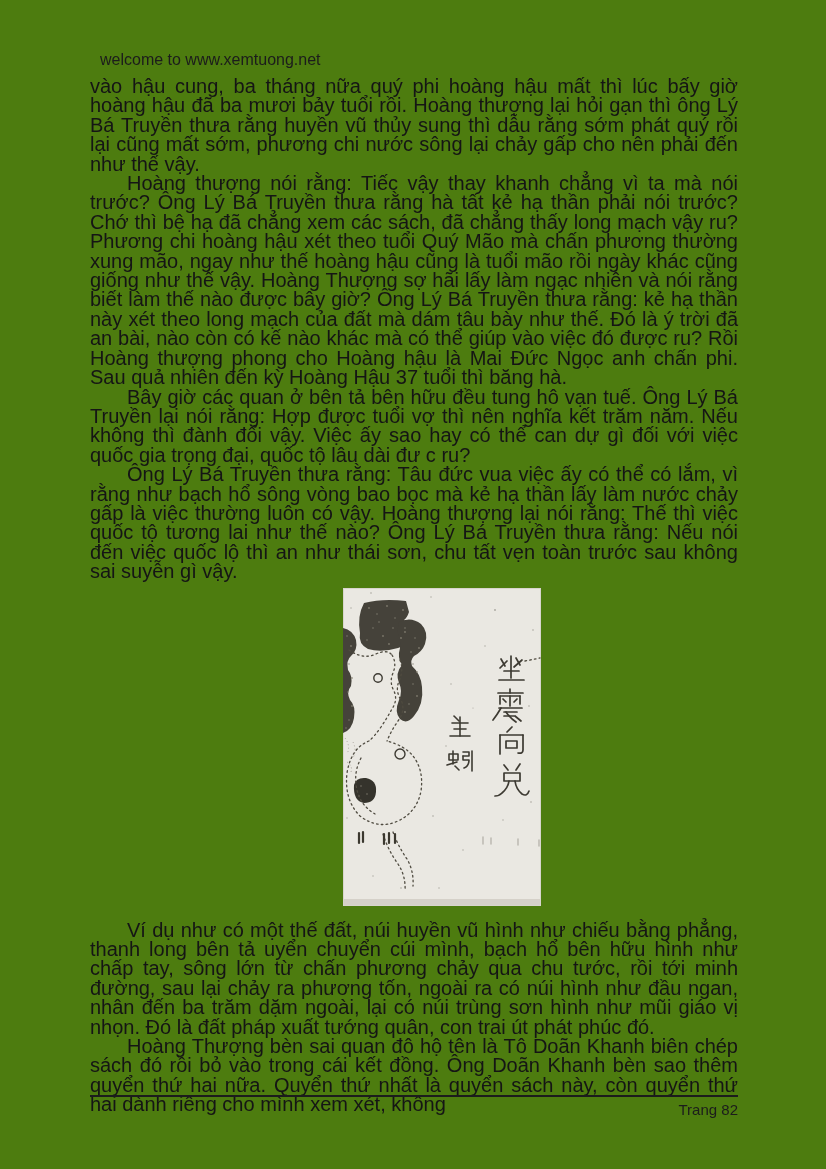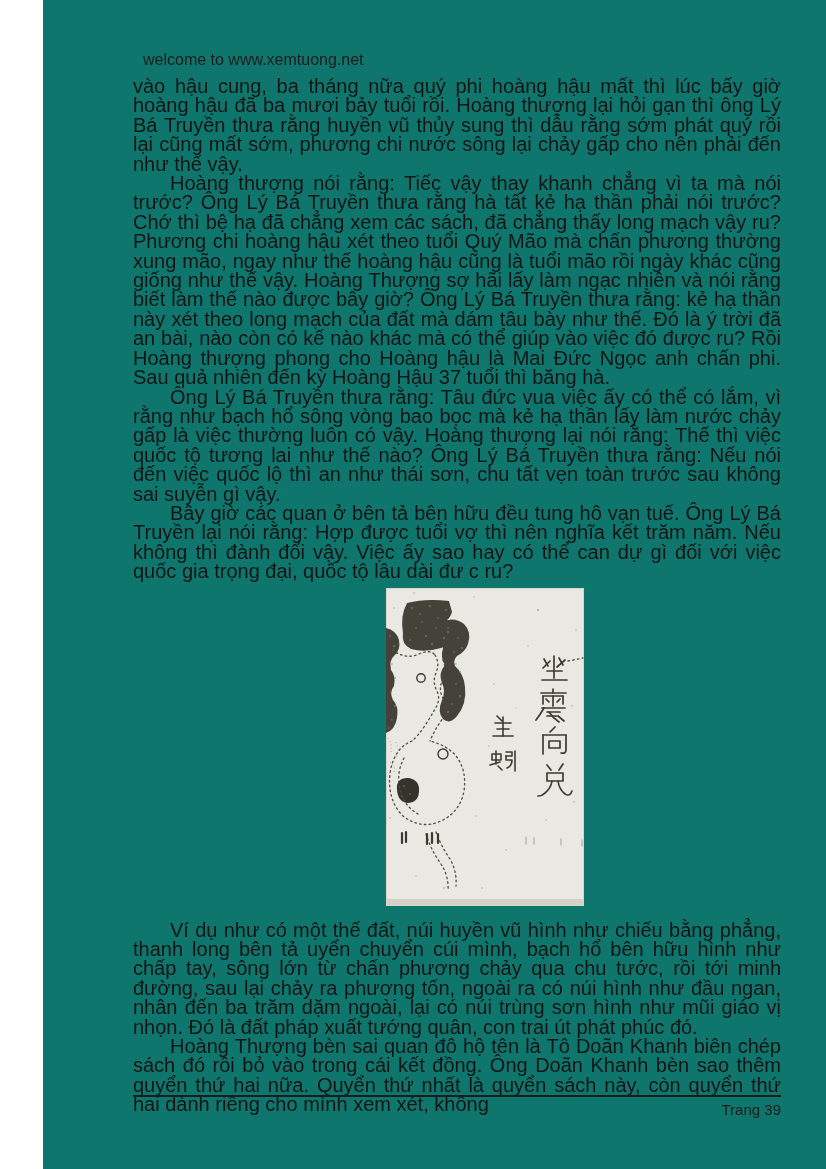--- a/index.html
+++ b/index.html
@@ -1,21 +1,21 @@
 <!DOCTYPE html>
 <html><head>
 <meta charset="utf-8">
 <style>
   html,body{margin:0;padding:0;background:#ffffff;}
   body{
     width:826px;height:1169px;position:relative;overflow:hidden;
     font-family:"Liberation Sans", sans-serif;color:#121212;
     -webkit-font-smoothing:antialiased;
   }
-  .page{position:absolute;inset:0;background:#0f766e;margin-left:43px;}
+  .page{position:absolute;inset:0;background:#4d7c0f;}
   .site-header{
     position:absolute;top:50px;left:100px;
     font-size:16px;line-height:20px;color:#1c1c1c;
   }
   .content{
     position:absolute;top:77px;left:90px;width:648px;
     font-size:20px;line-height:19.4px;text-align:justify;color:#151515;
   }
   .content p{margin:0;text-indent:37px;}
   .content p.noindent{text-indent:0;}
@@ -37,22 +37,22 @@
 
 <div class="page">
 
   <div class="site-header">
     <span>welcome to www.xemtuong.net</span>
   </div>
 
   <div class="content">
     <p class="noindent">vào hậu cung, ba tháng nữa quý phi hoàng hậu mất thì lúc bấy giờ hoàng hậu đã ba mươi bảy tuổi rồi. Hoàng thượng lại hỏi gạn thì ông Lý Bá Truyền thưa rằng huyền vũ thủy sung thì dẫu rằng sớm phát quý rồi lại cũng mất sớm, phương chi nước sông lại chảy gấp cho nên phải đến như thế vậy.</p>
     <p>Hoàng thượng nói rằng: Tiếc vậy thay khanh chẳng vì ta mà nói trước? Ông Lý Bá Truyền thưa rằng hà tất kẻ hạ thần phải nói trước? Chớ thì bệ hạ đã chẳng xem các sách, đã chẳng thấy long mạch vậy ru? Phương chi hoàng hậu xét theo tuổi Quý Mão mà chấn phương thường xung mão, ngay như thế hoàng hậu cũng là tuổi mão rồi ngày khác cũng giống như thế vậy. Hoàng Thượng sợ hãi lấy làm ngạc nhiên và nói rằng biết làm thế nào được bây giờ? Ông Lý Bá Truyền thưa rằng: kẻ hạ thần này xét theo long mạch của đất mà dám tâu bày như thế. Đó là ý trời đã an bài, nào còn có kế nào khác mà có thể giúp vào việc đó được ru? Rồi Hoàng thượng phong cho Hoàng hậu là Mai Đức Ngọc anh chấn phi. Sau quả nhiên đến kỳ Hoàng Hậu 37 tuổi thì băng hà.</p>
+    <p>Bây giờ các quan ở bên tả bên hữu đều tung hô vạn tuế. Ông Lý Bá Truyền lại nói rằng: Hợp được tuổi vợ thì nên nghĩa kết trăm năm. Nếu không thì đành đổi vậy. Việc ấy sao hay có thể can dự gì đối với việc quốc gia trọng đại, quốc tộ lâu dài đư c ru?</p>
     <p>Ông Lý Bá Truyền thưa rằng: Tâu đức vua việc ấy có thể có lắm, vì rằng như bạch hổ sông vòng bao bọc mà kẻ hạ thần lấy làm nước chảy gấp là việc thường luôn có vậy. Hoàng thượng lại nói rằng: Thế thì việc quốc tộ tương lai như thế nào? Ông Lý Bá Truyền thưa rằng: Nếu nói đến việc quốc lộ thì an như thái sơn, chu tất vẹn toàn trước sau không sai suyễn gì vậy.</p>
-    <p>Bây giờ các quan ở bên tả bên hữu đều tung hô vạn tuế. Ông Lý Bá Truyền lại nói rằng: Hợp được tuổi vợ thì nên nghĩa kết trăm năm. Nếu không thì đành đổi vậy. Việc ấy sao hay có thể can dự gì đối với việc quốc gia trọng đại, quốc tộ lâu dài đư c ru?</p>
 
     <figure class="scan" aria-label="Scanned woodblock feng-shui land-form diagram: inked mountain masses with a dotted watercourse looping around a burial point">
       <svg width="198" height="318" viewBox="0 0 198 318" xmlns="http://www.w3.org/2000/svg" role="img">
 
         <rect x="0" y="0" width="198" height="318" fill="#eae8e2"></rect>
         <rect x="0" y="311" width="198" height="7" fill="#c2beb4" opacity="0.55"></rect>
         <rect x="0.5" y="0.5" width="197" height="317" fill="none" stroke="#d8d5cd" stroke-width="1"></rect>
 
         <g fill="#45423a">
           <path d="M21,15 Q40,10 63,13 L66,24 Q64,30 61,32 Q69,37 68,48 Q67,57 55,60 Q38,65 25,61 Q15,56 17,45 Q14,28 21,15 Z"></path>
@@ -210,16 +210,16 @@
         </g>
       </svg>
     </figure>
 
     <p>Ví dụ như có một thế đất, núi huyền vũ hình như chiếu bằng phẳng, thanh long bên tả uyển chuyển cúi mình, bạch hổ bên hữu hình như chấp tay, sông lớn từ chấn phương chảy qua chu tước, rồi tới minh đường, sau lại chảy ra phương tốn, ngoài ra có núi hình như đầu ngan, nhân đến ba trăm dặm ngoài, lại có núi trùng sơn hình như mũi giáo vị nhọn. Đó là đất pháp xuất tướng quân, con trai út phát phúc đó.</p>
     <p>Hoàng Thượng bèn sai quan đô hộ tên là Tô Doãn Khanh biên chép sách đó rồi bỏ vào trong cái kết đồng. Ông Doãn Khanh bèn sao thêm quyển thứ hai nữa. Quyển thứ nhất là quyển sách này, còn quyển thứ hai dành riêng cho mình xem xét, không</p>
   </div>
 
   <div class="footer-rule"></div>
   <div class="footer-text">
-    <span>Trang 39</span>
+    <span>Trang 82</span>
   </div>
 
 </div>
 
 </body></html>

